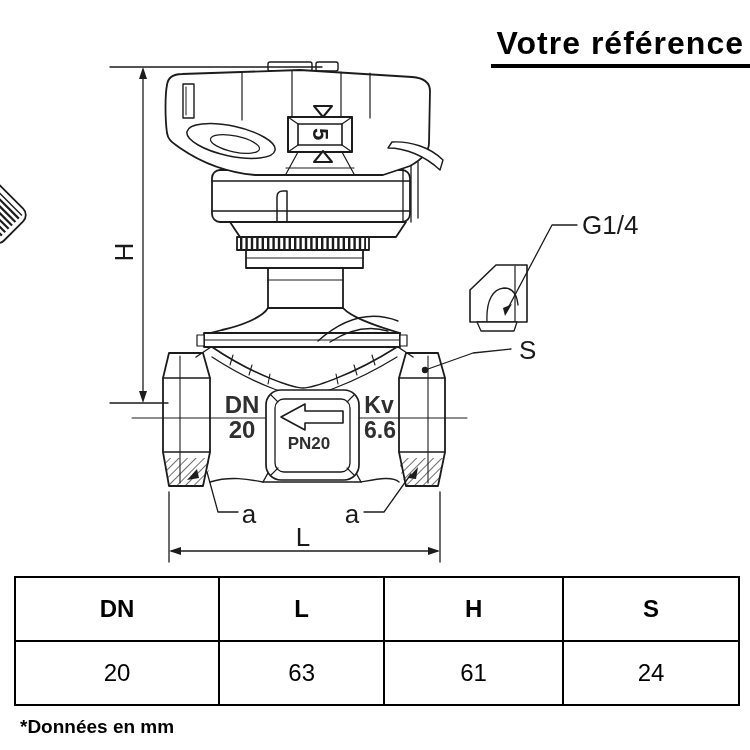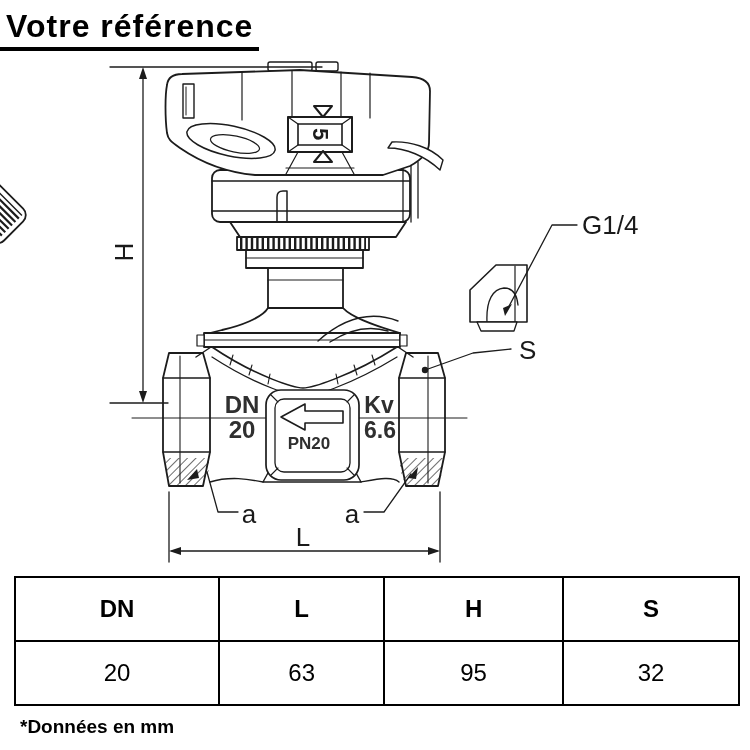--- a/index.html
+++ b/index.html
@@ -1,17 +1,17 @@
 <!DOCTYPE html>
 <html><head>
 <meta charset="utf-8">
 <style>
   html,body{margin:0;padding:0;background:#ffffff;}
   body{width:750px;height:750px;position:relative;font-family:"Liberation Sans",sans-serif;color:#000;overflow:hidden;}
-  .title-wrap{position:absolute;top:8px;left:0;width:750px;text-align:left;}
+  .title-wrap{position:absolute;top:25px;left:0;width:750px;text-align:right;}
   .title{display:inline-block;font-size:32px;font-weight:bold;letter-spacing:1px;border-bottom:4px solid #000;padding:0 6px 2px 6px;}
   .drawing{position:absolute;top:50px;left:0;}
   .dim-table{position:absolute;top:576px;left:14px;width:726px;border-collapse:collapse;table-layout:fixed;}
   .dim-table th,.dim-table td{border:2px solid #000;text-align:center;vertical-align:middle;height:62px;padding:0;}
   .dim-table th{font-size:24px;font-weight:bold;}
   .dim-table td{font-size:24px;font-weight:normal;}
   .footnote{position:absolute;top:716px;left:20px;font-size:19px;font-weight:bold;}
   text{font-family:"Liberation Sans",sans-serif;}
   .dimtxt{font-size:26px;fill:#1a1a1a;}
   .marktxt{font-weight:bold;fill:#2f2f2f;}
@@ -194,19 +194,19 @@
       <th>DN</th>
       <th>L</th>
       <th>H</th>
       <th>S</th>
     </tr>
   </thead>
   <tbody>
     <tr>
       <td>20</td>
       <td>63</td>
-      <td>95</td>
-      <td>32</td>
+      <td>61</td>
+      <td>24</td>
     </tr>
   </tbody>
 </table>
 
 <div class="footnote">*Données en mm</div>
 
 </body></html>

